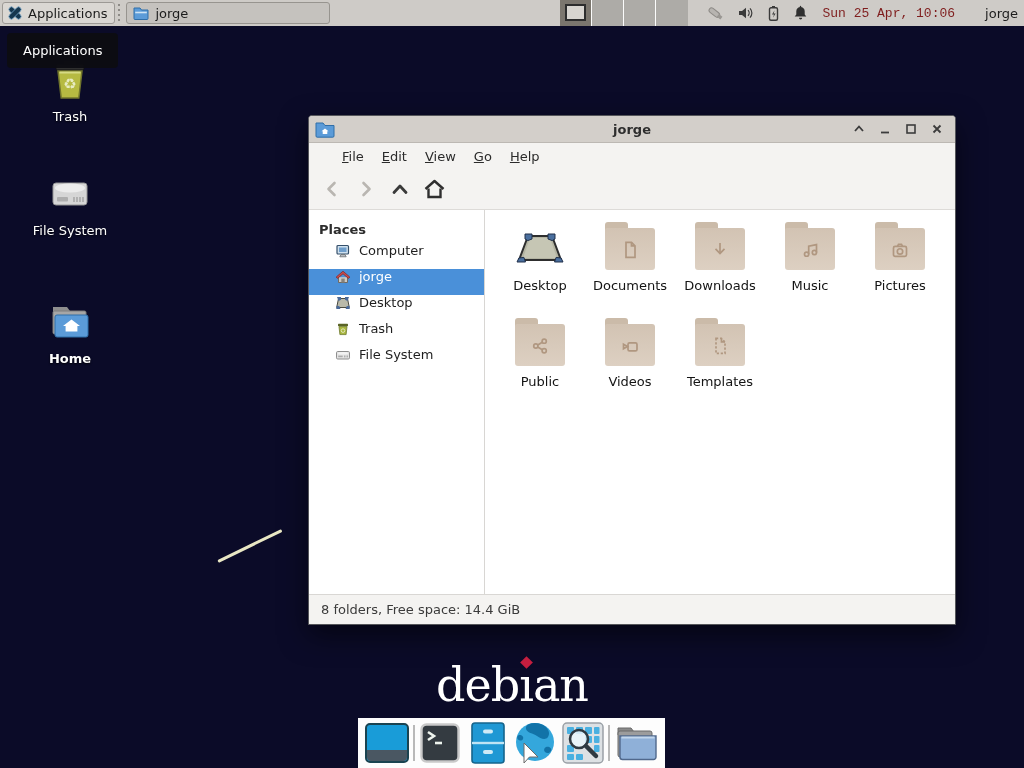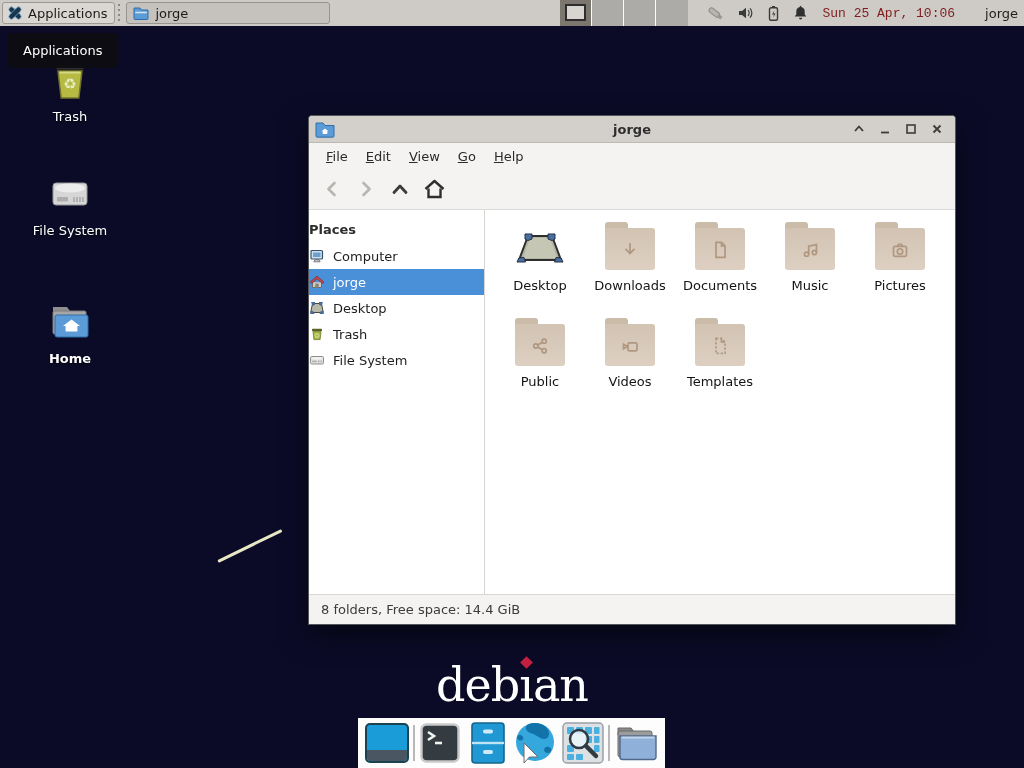--- a/index.html
+++ b/index.html
@@ -76,42 +76,42 @@
   .titlebar .win-icon { margin-left:6px; }
   .titlebar .title {
     position:absolute; left:50%; transform:translateX(-50%);
     font-weight:bold; color:#2e2e2e;
   }
   .win-controls { margin-left:auto; display:flex; align-items:center; gap:14px; padding-right:12px; }
   .win-controls .wc { width:12px; height:12px; display:flex; align-items:center; justify-content:center; }
 
   .menubar {
     height:26px; background:#f4f3f1; display:flex; align-items:center;
-    padding-left:8px; flex:0 0 26px;
+    padding-left:24px; flex:0 0 26px;
   }
   .menu-item { padding:3px 9px; color:#2b2b2b; }
   .menu-item u { text-decoration:underline; }
 
   .toolbar {
     height:41px; background:#f4f3f1; display:flex; align-items:center;
     padding:0 10px; gap:8px; border-bottom:1px solid #dddbd8; flex:0 0 41px;
   }
   .nav-btn { width:26px; height:26px; display:flex; align-items:center; justify-content:center; }
   .pathbar {
     flex:1; height:30px; background:#fff; border:1px solid #b5b2ae; border-radius:3px;
     display:flex; align-items:center; padding:0 9px; gap:7px; margin-left:4px;
   }
   .pathbar .path-text { color:#1a1a1a; flex:1; }
 
   .win-content { flex:1; display:flex; min-height:0; }
   .sidebar {
     width:176px; background:#fff; border-right:1px solid #d8d6d3; padding-top:8px; flex:0 0 176px;
   }
-  .side-header { font-weight:bold; color:#2d2d2d; padding:4px 10px 6px 0; }
-  .side-item { display:flex; align-items:center; gap:8px; height:26px; color:#1e1e1e; }
+  .side-header { font-weight:bold; color:#2d2d2d; padding:4px 10px 6px 10px; }
+  .side-item { display:flex; gap:8px; height:26px; padding-left:26px; color:#1e1e1e; }
   .side-item.selected { background:#4a90d9; color:#fff; }
   .side-devices-header { margin-top:4px; }
 
   .files { flex:1; background:#fff; padding:16px 0 0 10px; display:flex; flex-wrap:wrap; align-content:flex-start; }
   .file-item { width:90px; height:96px; text-align:center; }
   .file-item .flabel { margin-top:8px; font-size:13px; color:#141414; }
 
   .ficon { position:relative; width:50px; height:42px; margin:2px auto 0; }
   .ficon .tab {
     position:absolute; top:-6px; left:0; width:23px; height:12px;
@@ -414,37 +414,37 @@
           </svg>
         </div>
         <div class="flabel">Desktop</div>
       </div>
 
       <div class="file-item">
         <div class="ficon">
           <div class="tab"></div>
             <div class="fbody"></div>
           <svg class="glyph" width="24" height="24" viewBox="0 0 24 24" fill="none" stroke="#b09780" stroke-width="1.7">
+            <path d="M8 4.5h5.5l3.5 3.5v11.5H8z"></path>
+              <path d="M13.5 4.5V8H17"></path>
+          </svg>
+        </div>
+        <div class="flabel">Documents</div>
+      </div>
+
+      <div class="file-item">
+        <div class="ficon">
+          <div class="tab"></div>
+            <div class="fbody"></div>
+          <svg class="glyph" width="24" height="24" viewBox="0 0 24 24" fill="none" stroke="#b09780" stroke-width="1.7">
             <path d="M12 5v10"></path>
               <path d="M7.5 11 12 15.5 16.5 11"></path>
           </svg>
         </div>
         <div class="flabel">Downloads</div>
-      </div>
-
-      <div class="file-item">
-        <div class="ficon">
-          <div class="tab"></div>
-            <div class="fbody"></div>
-          <svg class="glyph" width="24" height="24" viewBox="0 0 24 24" fill="none" stroke="#b09780" stroke-width="1.7">
-            <path d="M8 4.5h5.5l3.5 3.5v11.5H8z"></path>
-              <path d="M13.5 4.5V8H17"></path>
-          </svg>
-        </div>
-        <div class="flabel">Documents</div>
       </div>
 
       <div class="file-item">
         <div class="ficon">
           <div class="tab"></div>
             <div class="fbody"></div>
           <svg class="glyph" width="24" height="24" viewBox="0 0 24 24" fill="none" stroke="#b09780" stroke-width="1.7">
             <circle cx="8.6" cy="16.2" r="2.1"></circle>
               <circle cx="16.4" cy="14.6" r="2.1"></circle>
             <path d="M10.7 16.2V8.2l7.8-1.6v8"></path>

